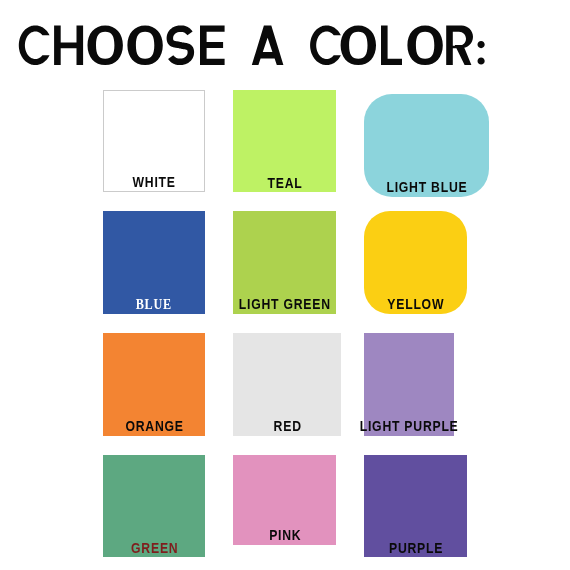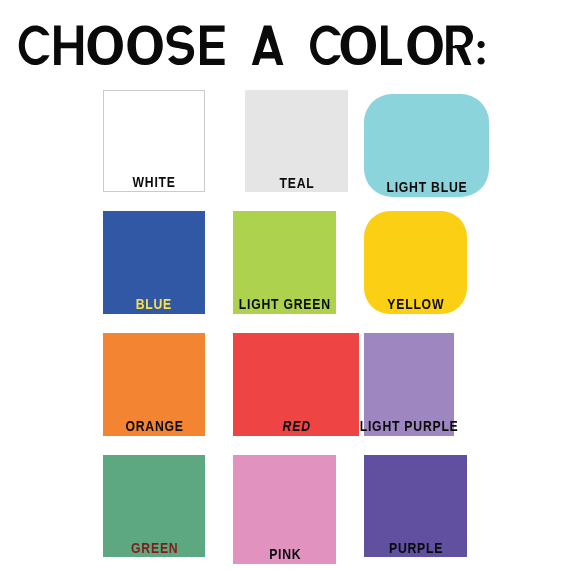--- a/index.html
+++ b/index.html
@@ -47,47 +47,47 @@
         <path fill-rule="nonzero" transform="translate(477.5,25.4)" d="M0.00,19.20 C0.00,17.21 1.61,15.60 3.60,15.60 C5.59,15.60 7.20,17.21 7.20,19.20 C7.20,21.19 5.59,22.80 3.60,22.80 C1.61,22.80 0.00,21.19 0.00,19.20 Z M0.00,35.60 C0.00,33.61 1.61,32.00 3.60,32.00 C5.59,32.00 7.20,33.61 7.20,35.60 C7.20,37.59 5.59,39.20 3.60,39.20 C1.61,39.20 0.00,37.59 0.00,35.60 Z"></path>
       </g>
     </svg>
 
   </div>
 
   <div id="grid">
       <div class="swatch" style="left: 102.6px; top: 89.6px; width: 102.5px; height: 102.7px; background: rgb(255, 255, 255); border: 1px solid rgb(203, 203, 203);">
         <div class="label" style="color: rgb(10, 10, 10);"><span>WHITE</span></div>
       </div>
-      <div class="swatch" style="left: 233.4px; top: 89.6px; width: 102.5px; height: 102.7px; background: #e5e5e5; margin-left: 12px;">
+      <div class="swatch" style="left: 233.4px; top: 89.6px; width: 102.5px; height: 102.7px; background: #bef264;">
         <div class="label" style="color: rgb(10, 10, 10);"><span>TEAL</span></div>
       </div>
       <div class="swatch" style="left: 364.1px; top: 94px; width: 125px; height: 102.7px; background: rgb(140, 212, 220); border-radius: 28px;">
         <div class="label" style="color: rgb(10, 10, 10);"><span>LIGHT BLUE</span></div>
       </div>
       <div class="swatch" style="left: 102.6px; top: 211px; width: 102.5px; height: 102.7px; background: rgb(49, 88, 164);">
-        <div class="label" style="color: #fde047;"><span>BLUE</span></div>
+        <div class="label" style="color: #ffffff; font-family: Liberation Serif, serif;"><span>BLUE</span></div>
       </div>
       <div class="swatch" style="left: 233.4px; top: 211px; width: 102.5px; height: 102.7px; background: rgb(173, 210, 78); text-decoration: underline;">
         <div class="label" style="color: rgb(10, 10, 10);"><span>LIGHT GREEN</span></div>
       </div>
       <div class="swatch" style="left: 364.1px; top: 211px; width: 102.5px; height: 102.7px; background: rgb(251, 207, 19); border-radius: 26px;">
         <div class="label" style="color: rgb(10, 10, 10);"><span>YELLOW</span></div>
       </div>
       <div class="swatch" style="left: 102.6px; top: 332.9px; width: 102.5px; height: 102.7px; background: rgb(243, 132, 50);">
         <div class="label" style="color: rgb(10, 10, 10);"><span>ORANGE</span></div>
       </div>
-      <div class="swatch" style="left: 233.4px; top: 332.9px; width: 126px; height: 102.7px; background: #ef4444; font-style: italic;">
+      <div class="swatch" style="left: 233.4px; top: 332.9px; width: 108px; height: 102.7px; background: #e5e5e5;">
         <div class="label" style="color: rgb(10, 10, 10);"><span>RED</span></div>
       </div>
       <div class="swatch" style="left: 364.1px; top: 332.9px; width: 90px; height: 102.7px; background: rgb(158, 135, 193);">
         <div class="label" style="color: rgb(10, 10, 10);"><span>LIGHT PURPLE</span></div>
       </div>
       <div class="swatch" style="left: 102.6px; top: 454.6px; width: 102.5px; height: 102.7px; background: rgb(93, 168, 129);">
         <div class="label" style="color: #7f1d1d; text-decoration: underline;"><span>GREEN</span></div>
       </div>
-      <div class="swatch" style="left: 233.4px; top: 454.6px; width: 102.5px; height: 109px; background: rgb(226, 146, 190);">
+      <div class="swatch" style="left: 233.4px; top: 454.6px; width: 102.5px; height: 90px; background: rgb(226, 146, 190);">
         <div class="label" style="color: rgb(10, 10, 10);"><span>PINK</span></div>
       </div>
       <div class="swatch" style="left: 364.1px; top: 454.6px; width: 102.5px; height: 102.7px; background: rgb(97, 79, 159);">
         <div class="label" style="color: rgb(10, 10, 10);"><span>PURPLE</span></div>
       </div>
     </div>
 </div>
 
 </body></html>

